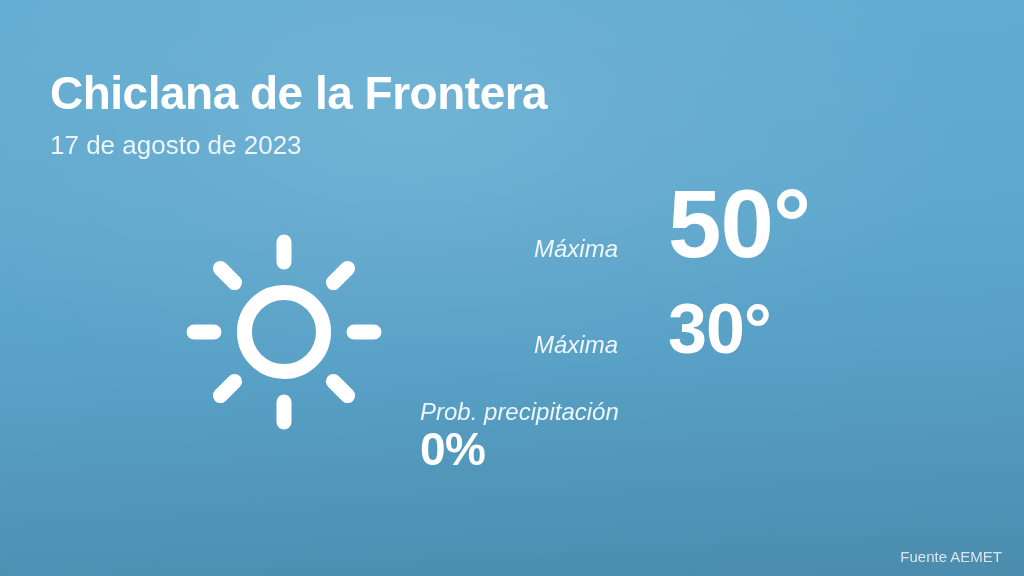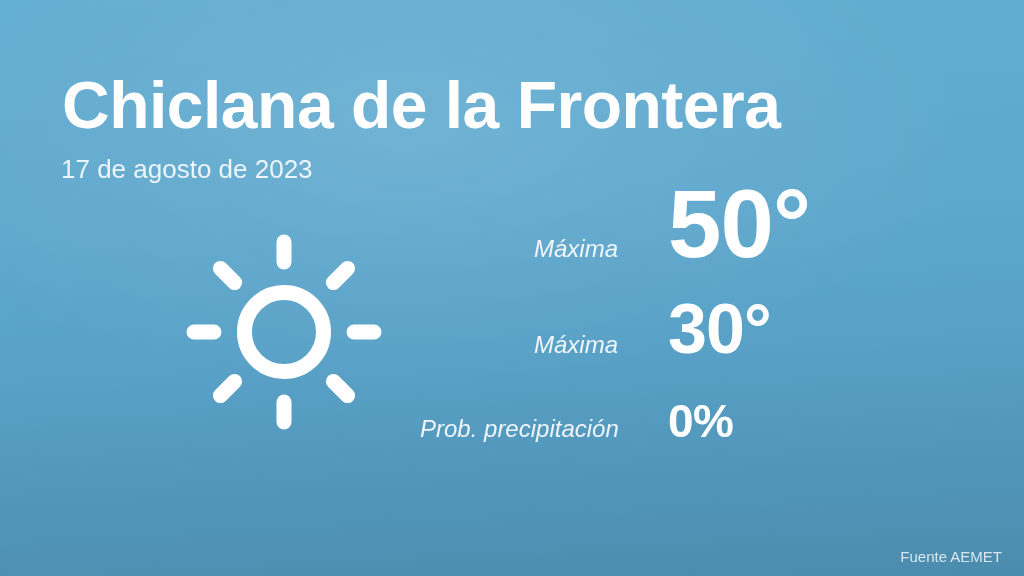--- a/index.html
+++ b/index.html
@@ -35,30 +35,30 @@
   }
 
   
   .header {
     position: absolute;
     left: 50px;
     top: 62px;
     z-index: 3;
   }
   .city-title {
-    margin: 12px;
-    font-size: 66px;
+    margin: 0;
+    font-size: 46px;
     line-height: 62px;
     font-weight: bold;
     color: #ffffff;
     letter-spacing: -0.5px;
     white-space: nowrap;
   }
   .date-line {
-    margin: 11px;
+    margin: 0;
     padding-top: 6px;
     font-size: 26px;
     line-height: 30px;
     font-weight: normal;
     color: rgba(255,255,255,0.88);
     white-space: nowrap;
   }
 
   
   .icon-wrap {
@@ -83,21 +83,21 @@
     width: 520px;
     z-index: 3;
   }
   .stat-row {
     display: flex;
     align-items: baseline;
     width: 100%;
   }
   .stat-row.max    { height: 118px; }
   .stat-row.min    { height: 104px; }
-  .stat-row.precip { height: 76px;  }
+  .stat-row.precip { height: 76px; flex-direction: column;  }
 
   .stat-label {
     width: 248px;
     text-align: right;
     padding-right: 50px;
     box-sizing: border-box;
     color: rgba(255,255,255,0.90);
     font-weight: normal;
     font-size: 24px;
     white-space: nowrap;

